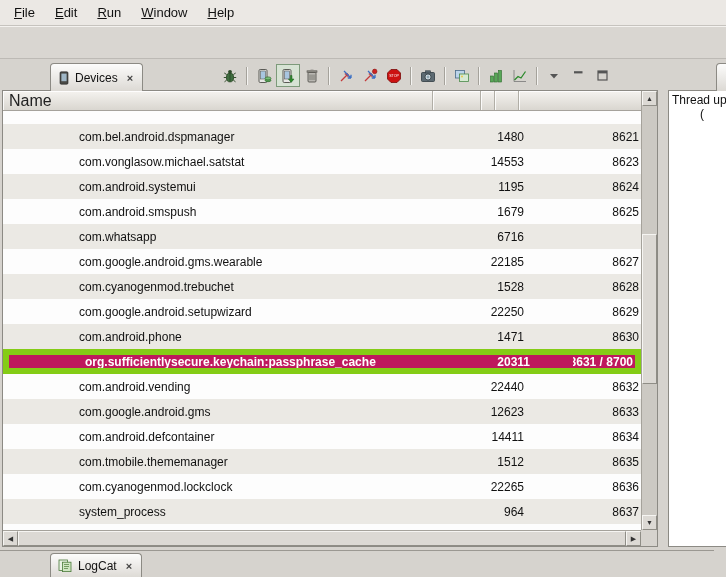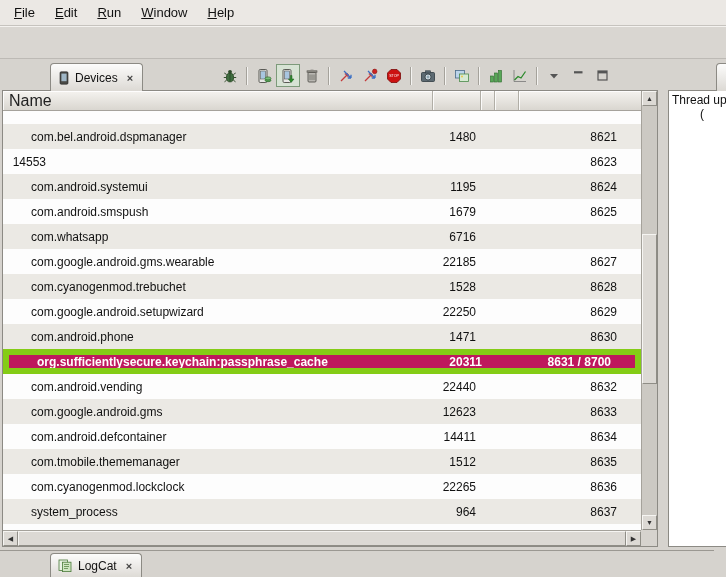--- a/index.html
+++ b/index.html
@@ -86,25 +86,25 @@
   .tbody {
     position:absolute; top:20px; left:0; right:16px; bottom:16px;
     overflow:hidden; background:#fdfdfd;
   }
   .spacer { height:13px; background:#fdfdfd; }
   .row { height:25px; display:flex; align-items:stretch; cursor:default; }
   .row.shade { background:#ebe9e4; }
   .cell {
     display:flex; align-items:center; overflow:hidden; white-space:nowrap;
   }
-  .cname { width:430px; padding-left:28px; }
+  .cname { width:430px; padding-left:28px;margin-left:48px; }
   .cpid  { width:48px;  justify-content:flex-end; padding-right:5px; }
   .cg1   { width:14px; }
   .cg2   { width:24px; }
-  .cport { flex:1; justify-content:flex-end; padding-right:24px; }
+  .cport { flex:1; justify-content:flex-end; padding-right:2px; }
   .row.selected {
     background:#be185d; color:#fff; border:6px solid #84cc16;font-weight:bold;
   }
 
   
   .vscroll {
     position:absolute; top:0; right:0; bottom:16px; width:16px;
     background:#ccc9c3; border-left:1px solid #a5a29b;
     display:flex; flex-direction:column;
   }
@@ -318,20 +318,21 @@
           <div class="spacer"></div>
 
           <div class="row shade">
             <div class="cell cname">com.bel.android.dspmanager</div>
             <div class="cell cpid">1480</div>
             <div class="cell cg1"></div>
               <div class="cell cg2"></div>
             <div class="cell cport">8621</div>
           </div>
           <div class="row">
+            <div class="cell cname">com.vonglasow.michael.satstat</div>
             <div class="cell cpid">14553</div>
             <div class="cell cg1"></div>
               <div class="cell cg2"></div>
             <div class="cell cport">8623</div>
           </div>
           <div class="row shade">
             <div class="cell cname">com.android.systemui</div>
             <div class="cell cpid">1195</div>
             <div class="cell cg1"></div>
               <div class="cell cg2"></div>

